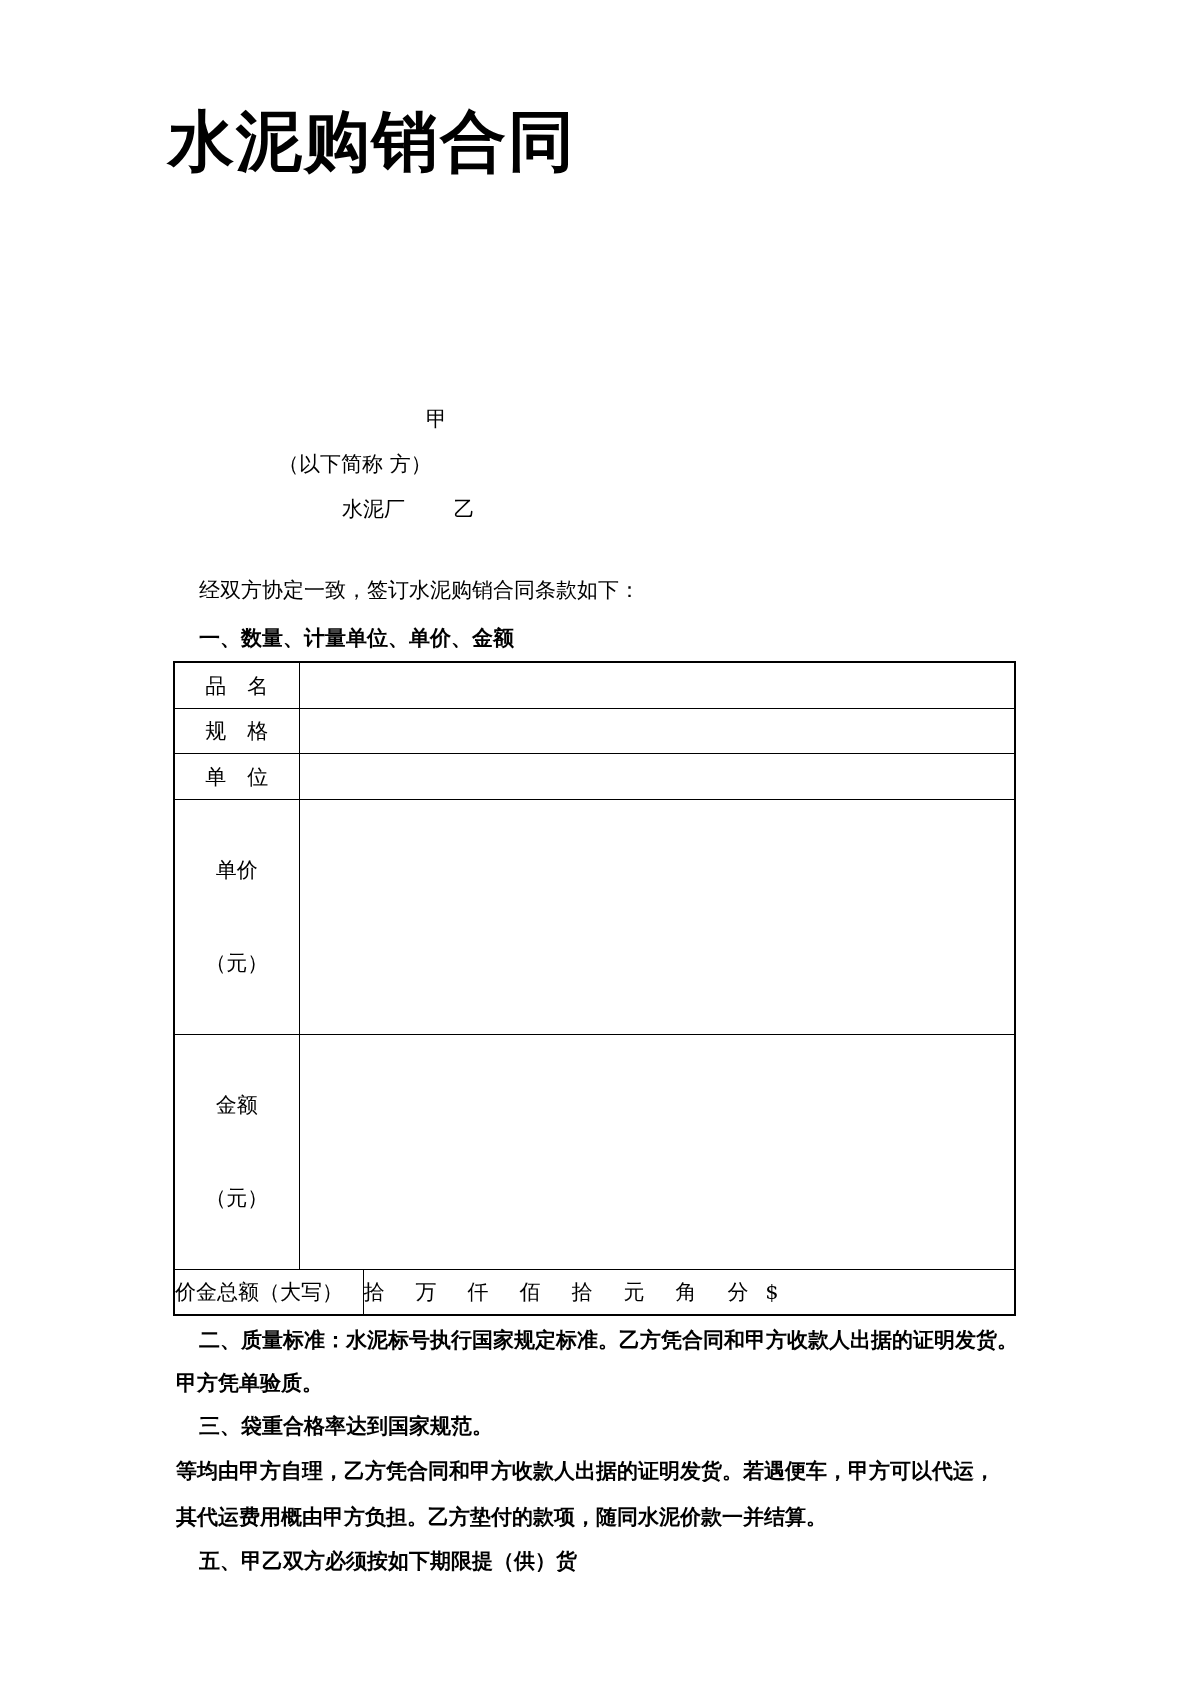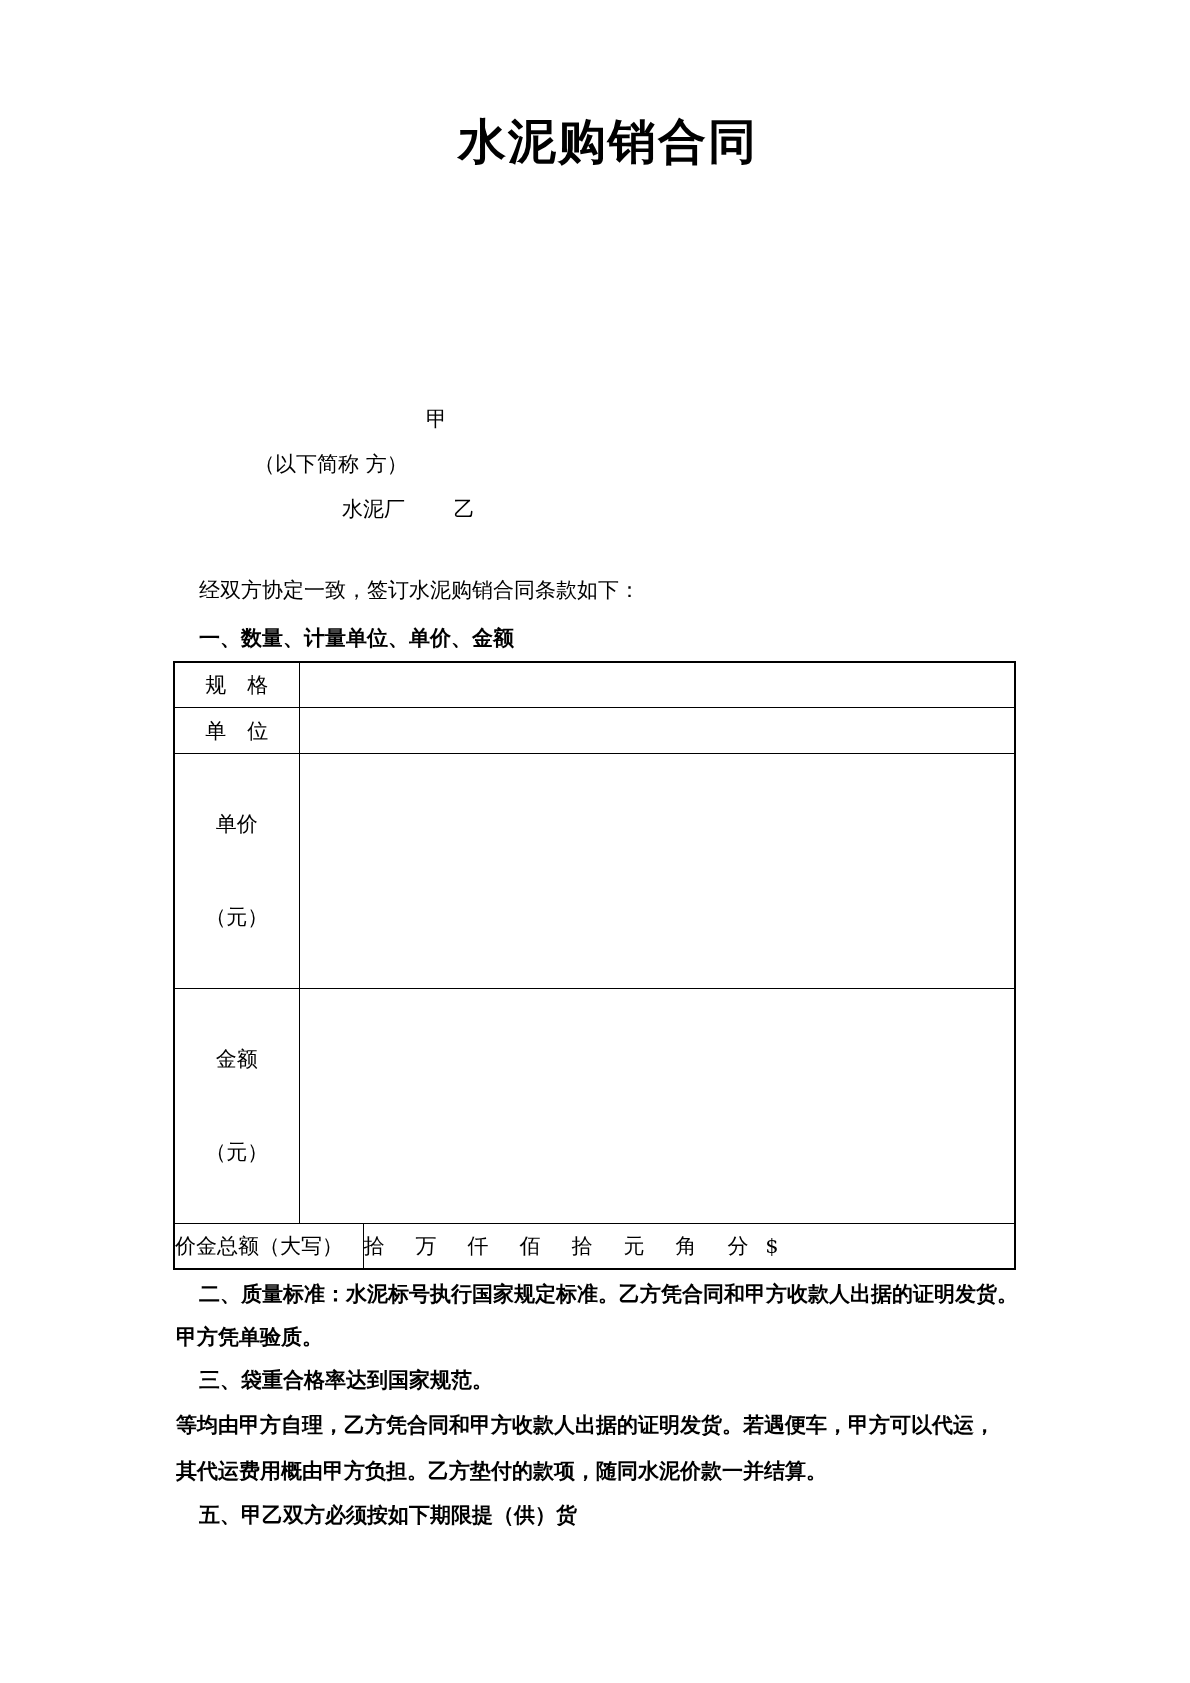--- a/index.html
+++ b/index.html
@@ -15,34 +15,33 @@
   }
   .content {
     position: absolute;
     left: 168px;
     top: 0;
     width: 880px;
   }
   .title {
     margin-top: 104px;
     line-height: 74px;
-    font-size: 48px;
+    font-size: 66px;
     font-weight: 700;
-    text-align: center;
     letter-spacing: 2px;
     white-space: pre;
   }
   .line {
     font-size: 21px;
     line-height: 45px;
     white-space: pre;
   }
   .party { margin-top: 219px; }
   .party-a      { margin-left: 258px; }
-  .party-abbrev { margin-left: 86px; }
+  .party-abbrev { margin-left: 110px; }
   .party-b      { margin-left: 174px; }
   .intro   { margin-top: 36px; margin-left: 31px; }
   .heading { margin-top: 3px;  margin-left: 31px; }
   .hei {
     font-family: "DejaVu Sans", "Liberation Sans", sans-serif;
     font-weight: 700;
   }
   table.items {
     border-collapse: collapse;
     table-layout: fixed;
@@ -99,20 +98,24 @@
 
     <div class="line heading hei">一、数量、计量单位、单价、金额</div>
 
     <table class="items">
       <colgroup>
           <col class="c1">
           <col class="c2">
           <col class="c3">
         </colgroup>
       <tbody>
+        <tr class="h45">
+          <td class="lbl">品　名</td>
+          <td class="val" colspan="2"></td>
+        </tr>
         <tr class="h44">
           <td class="lbl">规　格</td>
           <td class="val" colspan="2"></td>
         </tr>
         <tr class="h45">
           <td class="lbl">单　位</td>
           <td class="val" colspan="2"></td>
         </tr>
         <tr class="h92">
           <td class="lbl">

